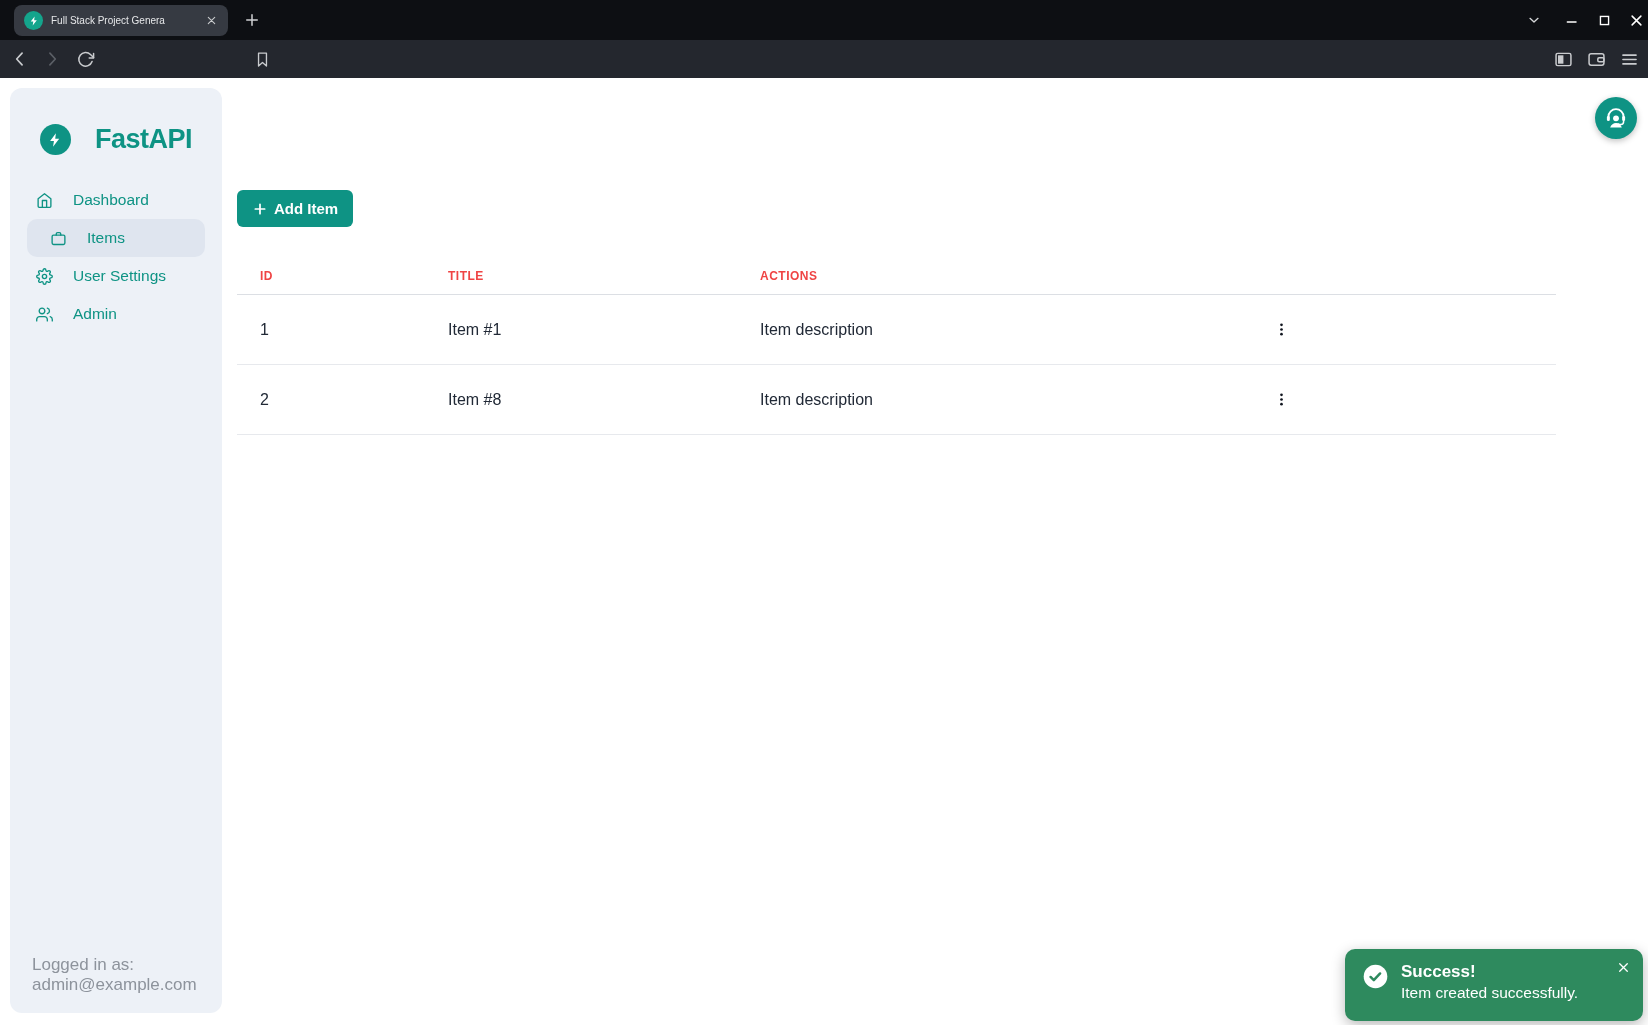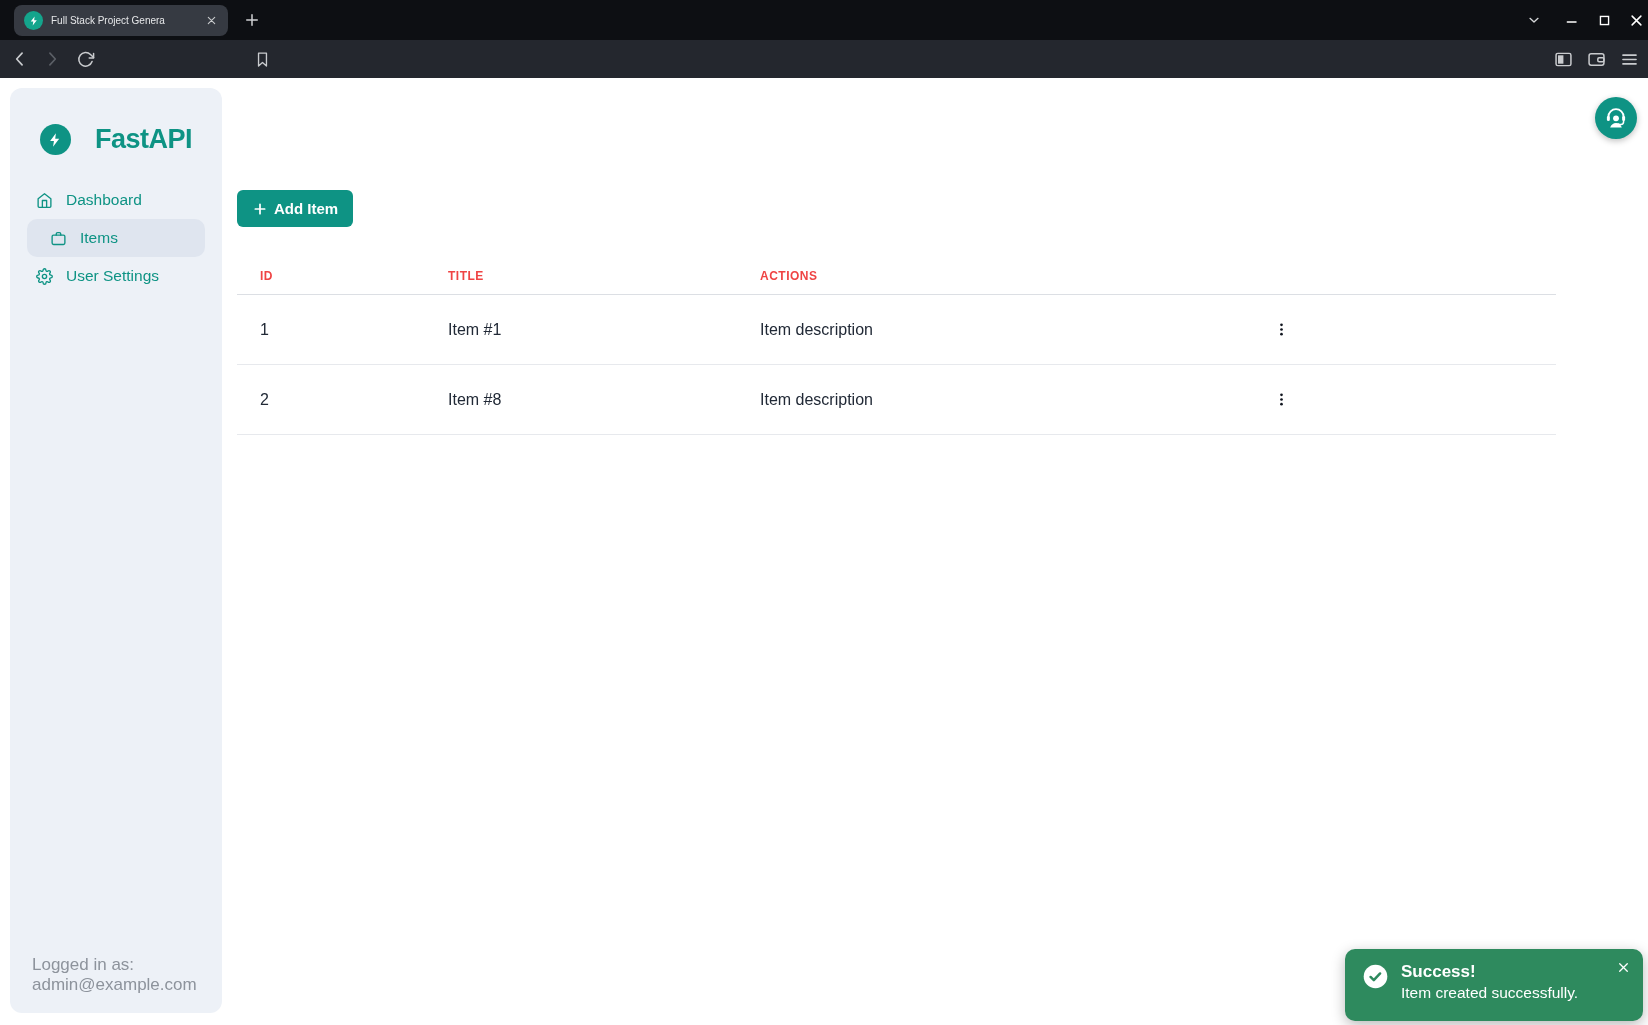--- a/index.html
+++ b/index.html
@@ -62,21 +62,21 @@
   .sidebar {
     position:absolute; left:10px; top:10px; width:212px; height:925px;
     background:var(--sidebar_bg,#edf1f7); border-radius:12px;
   }
   .logo { display:flex; align-items:center; justify-content:center; gap:24px; margin-top:36px; }
   .logo-mark { width:31px; height:31px; border-radius:50%; background:var(--brand,#0e9384);
     display:flex; align-items:center; justify-content:center; }
   .logo-text { font-size:27px; font-weight:600; color:var(--brand,#0e9384); letter-spacing:-0.5px; }
   .nav { margin-top:26px; display:flex; flex-direction:column; }
   .nav-item {
-    height:38px; display:flex; align-items:center; gap:13px; padding-left:26px;
+    height:38px; display:flex; align-items:center; gap:20px; padding-left:26px;
     color:var(--brand,#0e9384); font-size:15.5px; cursor:pointer;
   }
   .nav-item.active {
     margin:0 17px; padding-left:23px; background:var(--active_item_bg,#dfe5ef); border-radius:10px;
   }
   .sidebar-footer { position:absolute; left:22px; bottom:18px; font-size:17px;
     color:#8d939c; line-height:20px; }
 
   .page-title { position:absolute; left:237px; top:48px; font-size:29px; font-weight:bold;
     color:var(--heading,#1e2a3b); }
@@ -280,20 +280,31 @@
         <span>Items</span>
       </div>
       <div class="nav-item">
         <span>
           <svg width="17" height="17" viewBox="0 0 24 24" fill="none" stroke="#0e9384" stroke-width="1.9" stroke-linecap="round" stroke-linejoin="round">
               <circle cx="12" cy="12" r="3"></circle>
               <path d="M19.4 15a1.65 1.65 0 0 0 .33 1.82l.06.06a2 2 0 0 1 0 2.83 2 2 0 0 1-2.83 0l-.06-.06a1.65 1.65 0 0 0-1.82-.33 1.65 1.65 0 0 0-1 1.51V21a2 2 0 0 1-2 2 2 2 0 0 1-2-2v-.09A1.65 1.65 0 0 0 9 19.4a1.65 1.65 0 0 0-1.82.33l-.06.06a2 2 0 0 1-2.83 0 2 2 0 0 1 0-2.83l.06-.06a1.65 1.65 0 0 0 .33-1.82 1.65 1.65 0 0 0-1.51-1H3a2 2 0 0 1-2-2 2 2 0 0 1 2-2h.09A1.65 1.65 0 0 0 4.6 9a1.65 1.65 0 0 0-.33-1.82l-.06-.06a2 2 0 0 1 0-2.83 2 2 0 0 1 2.83 0l.06.06a1.65 1.65 0 0 0 1.82.33H9a1.65 1.65 0 0 0 1-1.51V3a2 2 0 0 1 2-2 2 2 0 0 1 2 2v.09a1.65 1.65 0 0 0 1 1.51 1.65 1.65 0 0 0 1.82-.33l.06-.06a2 2 0 0 1 2.83 0 2 2 0 0 1 0 2.83l-.06.06a1.65 1.65 0 0 0-.33 1.82V9a1.65 1.65 0 0 0 1.51 1H21a2 2 0 0 1 2 2 2 2 0 0 1-2 2h-.09a1.65 1.65 0 0 0-1.51 1z"></path>
             </svg>
         </span>
         <span>User Settings</span>
+      </div>
+      <div class="nav-item">
+        <span>
+          <svg width="17" height="17" viewBox="0 0 24 24" fill="none" stroke="#0e9384" stroke-width="1.9" stroke-linecap="round" stroke-linejoin="round">
+              <path d="M16 21v-2a4 4 0 0 0-4-4H5a4 4 0 0 0-4 4v2"></path>
+              <circle cx="8.5" cy="7" r="4"></circle>
+              <path d="M23 21v-2a4 4 0 0 0-3-3.87"></path>
+              <path d="M16 3.13a4 4 0 0 1 0 7.75"></path>
+            </svg>
+        </span>
+        <span>Admin</span>
       </div>
     </nav>
     <div class="sidebar-footer">
       <div>Logged in as:</div>
       <div>admin@example.com</div>
     </div>
   </aside>
 
 
   <button class="add-btn">

